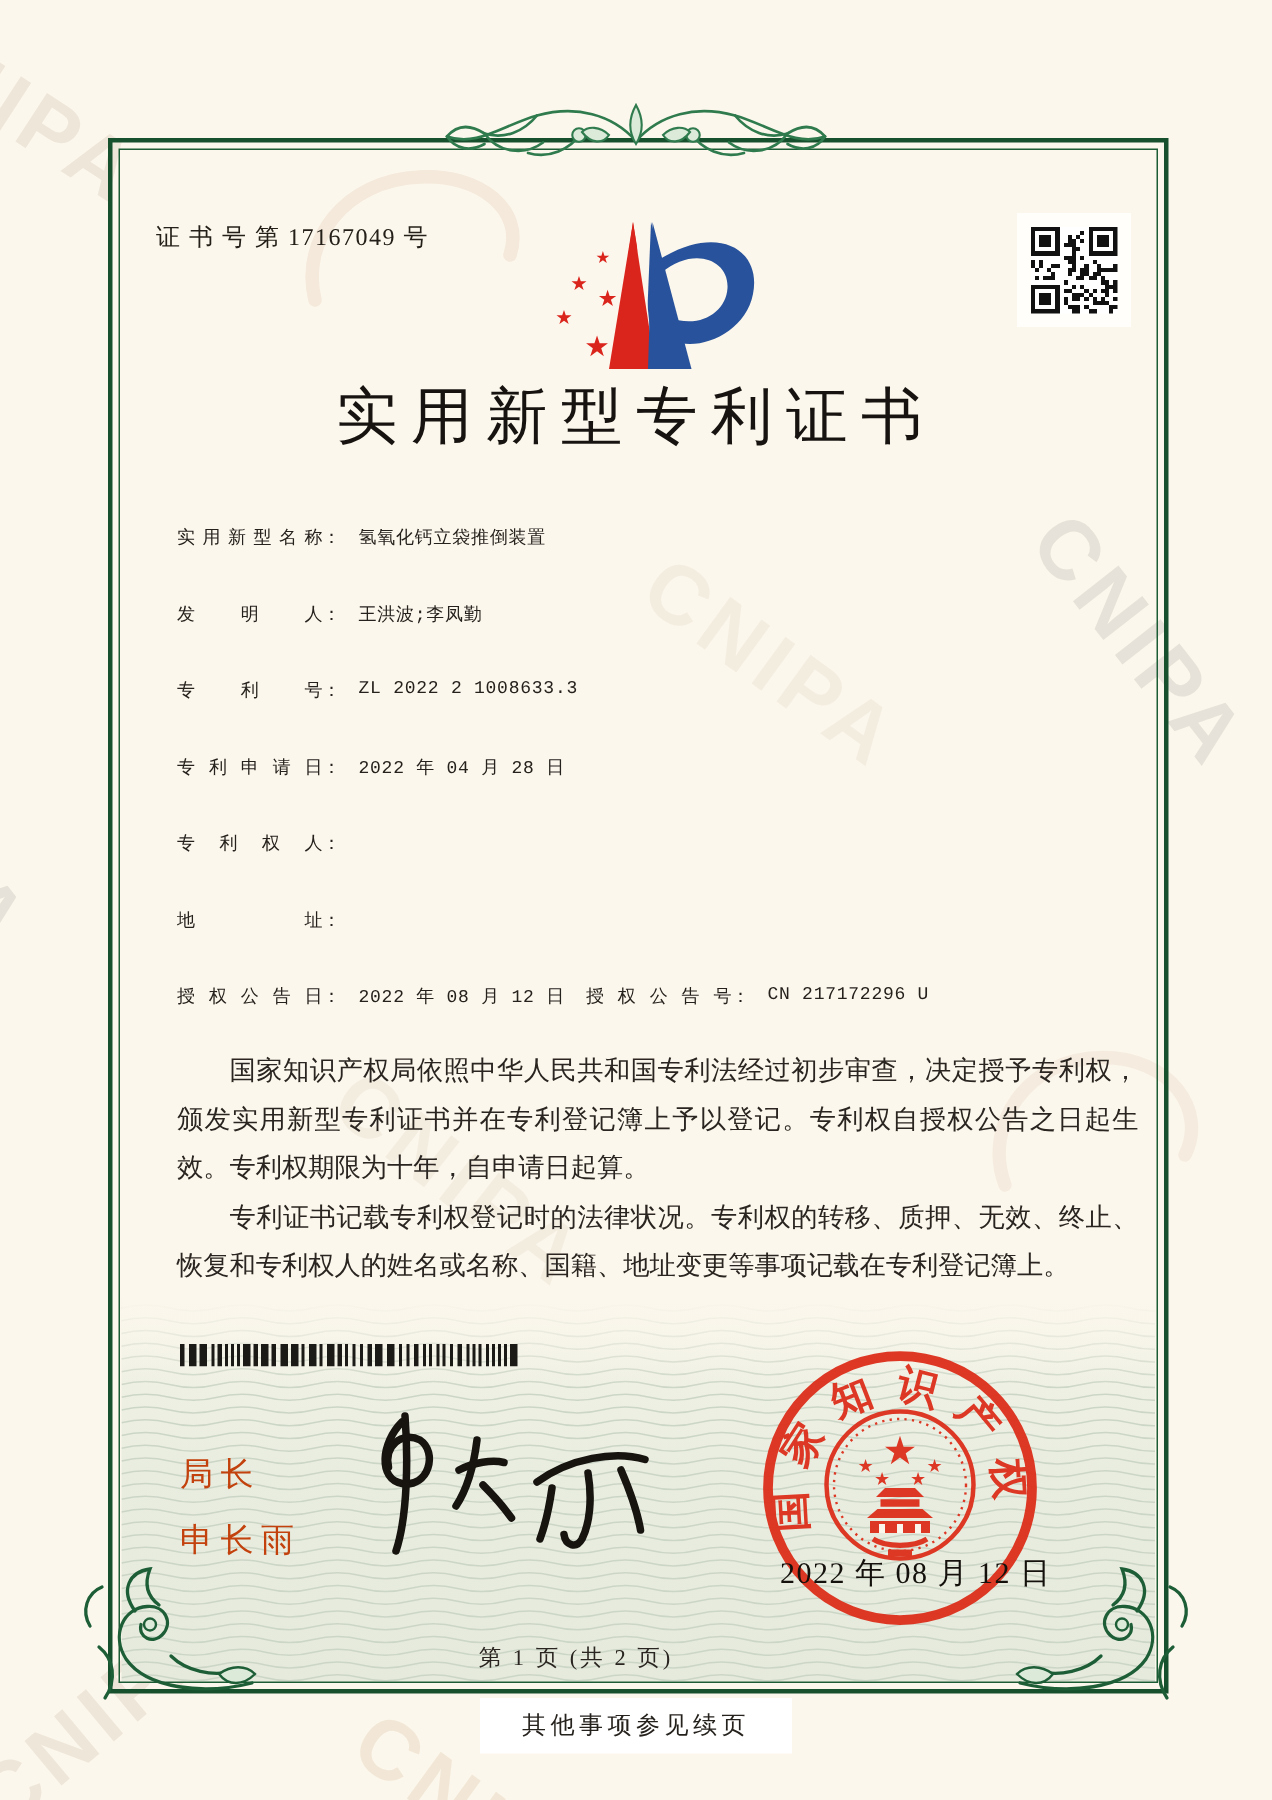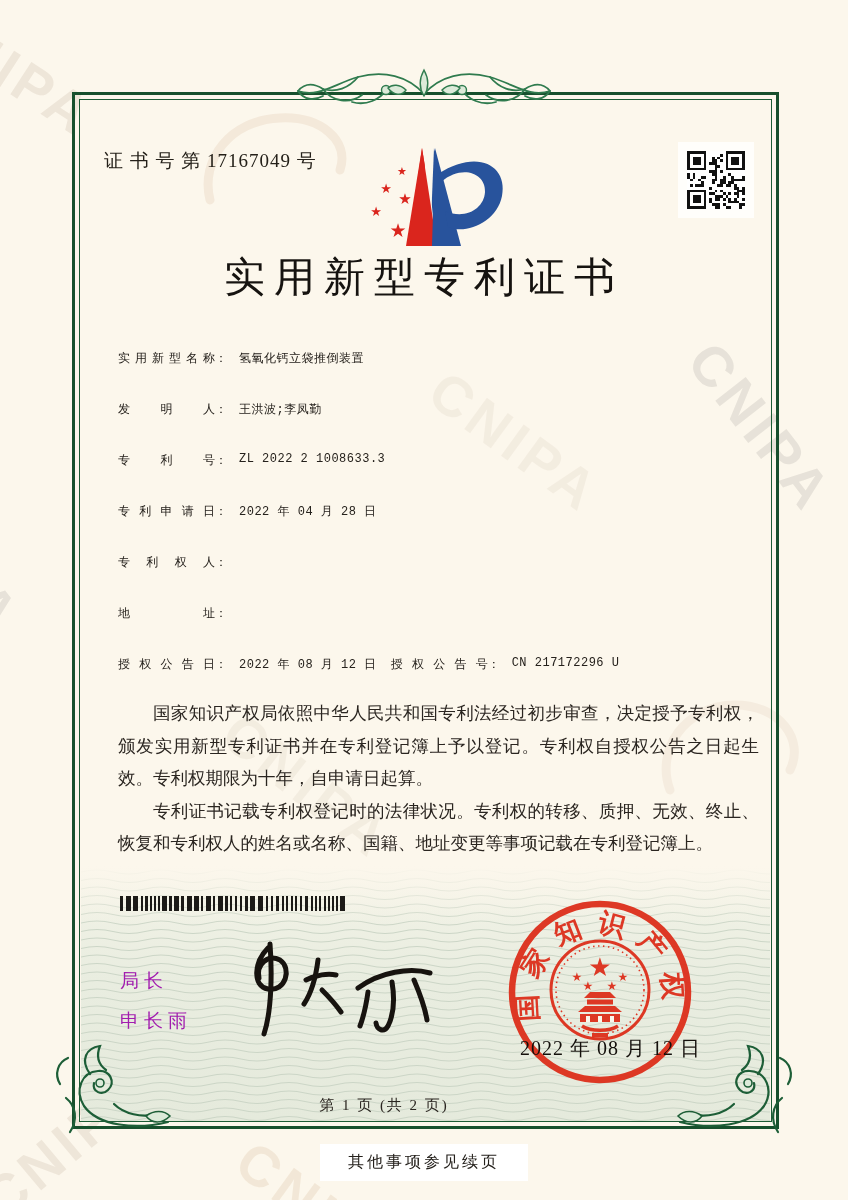--- a/index.html
+++ b/index.html
@@ -24,21 +24,21 @@
 
   
   .band{position:absolute;left:81px;top:866px;width:689px;height:255px;z-index:2;
       background:linear-gradient(180deg,#f3f3e7 0%,#e9ede0 45%,#e5eadc 100%);}
   .band::before{content:'';position:absolute;left:0;top:0;right:0;height:60px;
       background:linear-gradient(#fcf7ec,rgba(252,247,236,0));z-index:2;}
   .band svg{position:absolute;inset:0;}
 
   .ornament{position:absolute;z-index:5;}
 
-  .cert-no{position:absolute;left:104px;top:148px;font-size:19px;letter-spacing:1px;
+  .cert-no{position:absolute;left:104px;top:148px;font-size:16px;letter-spacing:1px;
       color:#242019;z-index:5;}
 
   .logo{position:absolute;left:346px;top:140px;z-index:5;}
   .qr-card{position:absolute;left:678px;top:142px;width:76px;height:76px;background:#fffefb;z-index:5;}
   .qr-card svg{position:absolute;left:9px;top:9px;}
 
   .title{position:absolute;left:72px;top:250px;width:704px;text-align:center;
       font-size:41px;font-weight:400;letter-spacing:9px;color:#161310;z-index:5;}
 
   .fields{position:absolute;left:118px;top:350px;width:648px;font-size:12px;color:#25211c;z-index:5;font-family:Liberation Mono, monospace;}
@@ -47,35 +47,35 @@
   .colon{display:inline-block;}
   .fvalue{margin-left:12px;letter-spacing:.5px;}
   .grant{margin-left:14px;}
 
   .bodytext{position:absolute;left:118px;top:697px;width:641px;font-size:17.5px;
       line-height:32.5px;text-align:justify;color:#2a2520;z-index:5;}
   .bodytext p{margin:0;text-indent:2em;}
 
   .barcode{position:absolute;left:120px;top:896px;z-index:5;}
 
-  .director{position:absolute;left:120px;top:968px;z-index:5;color:#a21caf;
-      font-family:Liberation Serif, serif;font-size:19px;letter-spacing:5px;}
+  .director{position:absolute;left:120px;top:968px;z-index:5;color:#c2410c;
+      font-family:Liberation Serif, serif;font-size:22px;letter-spacing:5px;}
   .director div{margin-bottom:14px;}
   .signature{position:absolute;left:222px;top:930px;z-index:6;}
 
   .seal{position:absolute;left:500px;top:886px;z-index:5;opacity:.95;}
   .seal-date{position:absolute;left:520px;top:1035px;z-index:6;font-size:20px;
       letter-spacing:1px;color:#14100c;white-space:nowrap;}
 
   .page-info{position:absolute;left:72px;top:1096px;width:624px;text-align:center;
       font-size:15px;letter-spacing:2px;color:#2a2520;z-index:6;}
 
   .cont-wrap{position:absolute;left:72px;top:1132px;width:704px;text-align:center;z-index:6;}
   .cont-note{display:inline-block;background:#ffffff;padding:8px 28px;font-size:16px;
-      letter-spacing:3px;color:#25211c;margin-top:12px;}
+      letter-spacing:3px;color:#25211c;}
 </style>
 </head>
 <body>
 
 <div class="page">
 
   <div class="wm" style="left:-58px;top:-12px;transform:rotate(33deg);">CNIPA</div>
   <div class="wm wm-grey" style="left:-86px;top:452px;transform:rotate(52deg);">CNIPA</div>
   <div class="wm wm-grey" style="left:726px;top:330px;transform:rotate(52deg);">CNIPA</div>
   <div class="wm wm-faint" style="left:455px;top:358px;transform:rotate(36deg);">CNIPA</div>

